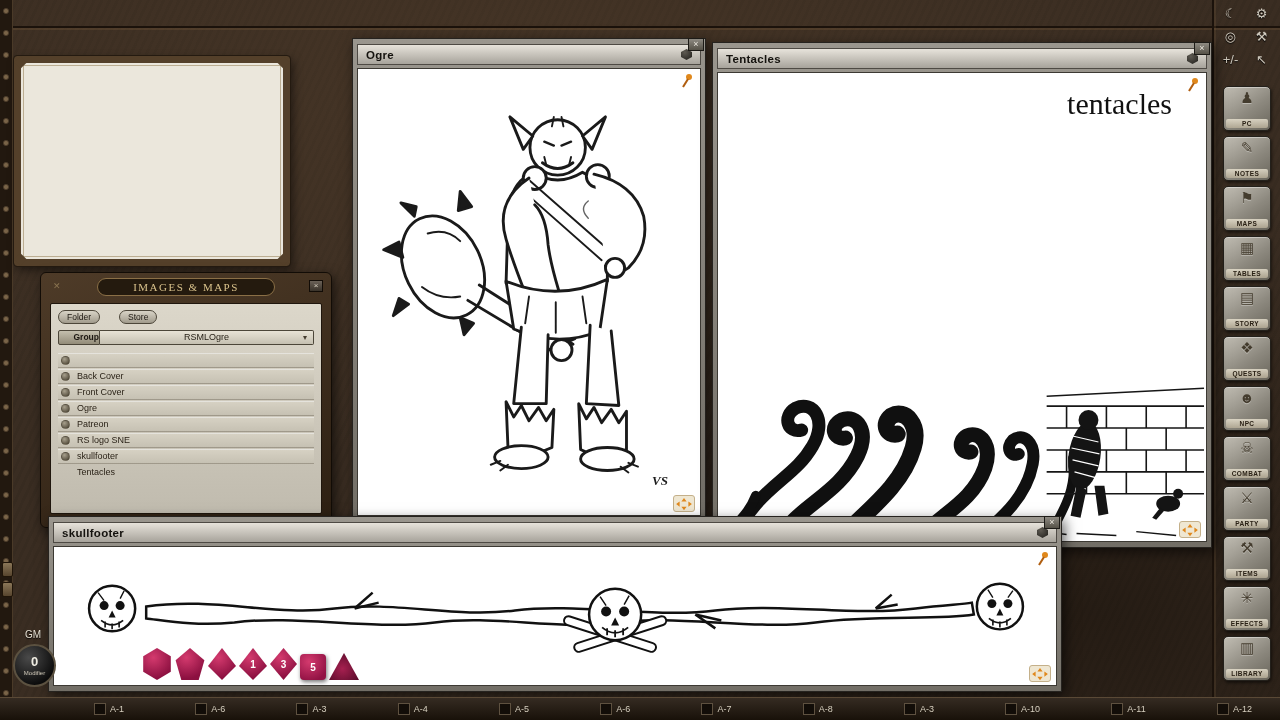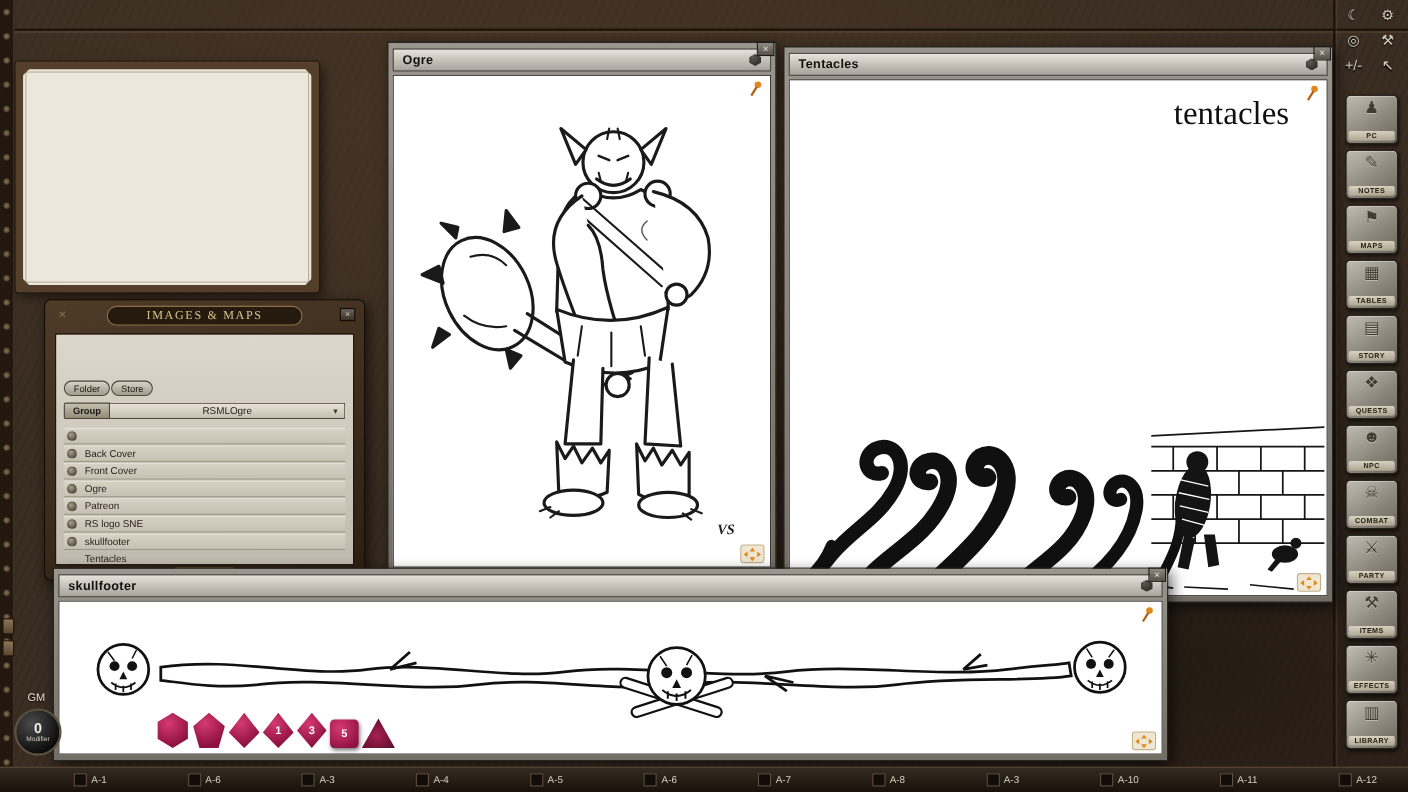--- a/index.html
+++ b/index.html
@@ -51,24 +51,24 @@
   #win-blank .corner{position:absolute;width:9px;height:9px;background:#54402a;transform:rotate(45deg);}
   .c1{left:-5px;top:-5px}.c2{right:-5px;top:-5px}.c3{left:-5px;bottom:-5px}.c4{right:-5px;bottom:-5px}
 
   
   #win-images{position:absolute;left:40px;top:272px;width:292px;height:256px;background:linear-gradient(160deg,#4e3b28,#2c1f12);border:1px solid #120c06;border-radius:6px;box-shadow:3px 4px 12px rgba(0,0,0,.6);z-index:30;}
   .im-header{position:relative;height:29px;}
   .im-plaque{position:absolute;left:50%;transform:translateX(-50%);top:5px;width:178px;height:18px;background:#241a0e;border:1px solid #8a6f46;border-radius:9px;color:#d9c28c;font-family:"Liberation Serif",serif;font-size:11px;letter-spacing:1.5px;text-align:center;line-height:16px;}
   .im-orn{position:absolute;left:12px;top:8px;color:#8a7450;font-size:9px;}
   .im-close{position:absolute;right:8px;top:7px;width:14px;height:12px;background:linear-gradient(#6b6258,#3a332a);border:1px solid #120c06;color:#d8d0c0;font-size:8px;line-height:10px;text-align:center;}
   .im-body{position:absolute;left:9px;right:9px;top:30px;bottom:13px;background:linear-gradient(#dcd7ca,#c0bbae);border:1px solid #1f160d;border-radius:2px;padding:6px 7px;}
-  .im-toolbar{display:flex;gap:1px;margin-top:36px;}
+  .im-toolbar{display:flex;gap:19px;}
   .im-btn{min-width:38px;padding:1px 8px;font-size:8.5px;color:#1d1812;background:linear-gradient(#d8d3c6,#a19b8c);border:1px solid #4c4639;border-radius:8px;text-align:center;}
   .im-grouprow{display:flex;margin-top:6px;height:15px;}
-  .im-grouplabel{width:42px;font-size:8.5px;font-weight:bold;color:#1d1812;background:linear-gradient(#c4bfae,#938c79);border:1px solid #4c4639;text-align:center;line-height:13px;border-radius:2px 0 0 2px;}
+  .im-grouplabel{width:42px;font-size:8.5px;font-weight:bold;color:#1d1812;background:linear-gradient(#c4bfae,#938c79);border:1px solid #4c4639;text-align:right;line-height:13px;border-radius:2px 0 0 2px;}
   .im-dropdown{flex:1;position:relative;font-size:9px;color:#241e14;background:linear-gradient(#e8e3d6,#c5c0b1);border:1px solid #4c4639;border-left:none;text-align:center;line-height:13px;border-radius:0 2px 2px 0;}
   .im-dropdown .arrow{position:absolute;right:6px;top:0;font-size:8px;color:#463e30;}
   .im-list{margin-top:8px;}
   .im-row{display:flex;align-items:center;height:15px;margin-bottom:1px;background:linear-gradient(#d6d1c3,#c6c1b3);border-top:1px solid rgba(255,255,255,.55);border-bottom:1px solid rgba(60,50,35,.35);padding-left:3px;}
   .im-bullet{width:9px;height:9px;border-radius:50%;background:radial-gradient(circle at 35% 30%,#a79f8c,#463f30);border:1px solid #28231733;flex:0 0 9px;}
   .im-rowlabel{margin-left:7px;font-size:9px;color:#2b2318;margin-top:31px;}
   .im-footer{position:absolute;bottom:3px;left:50%;transform:translateX(-50%);width:58px;height:8px;background:#241a0e;border:1px solid #8a6f46;border-radius:4px;}
 
   
   .sidebar{position:absolute;right:2px;top:86px;width:62px;display:flex;flex-direction:column;gap:5px;align-items:center;z-index:15;}
@@ -87,21 +87,21 @@
   .die{position:relative;width:30px;height:32px;background:radial-gradient(circle at 38% 30%,#d43a6e,#8c1040 72%);color:#fff;font-size:10px;font-weight:bold;display:flex;align-items:center;justify-content:center;filter:drop-shadow(1px 2px 2px rgba(0,0,0,.55));cursor:pointer;}
   .die.d20{clip-path:polygon(50% 0,96% 26%,96% 74%,50% 100%,4% 74%,4% 26%);}
   .die.d12{clip-path:polygon(50% 0,98% 38%,79% 100%,21% 100%,2% 38%);}
   .die.d10{clip-path:polygon(50% 0,100% 56%,50% 100%,0 56%);width:28px;}
   .die.d8{clip-path:polygon(50% 0,100% 50%,50% 100%,0 50%);width:27px;}
   .die.d6{border-radius:4px;width:26px;height:26px;background:radial-gradient(circle at 35% 30%,#d43a6e,#921244 78%);}
   .die.d4{clip-path:polygon(50% 4%,100% 100%,0 100%);width:30px;height:28px;background:radial-gradient(circle at 45% 60%,#a62050,#5c0c2b 78%);}
   .die.d4 span{margin-top:10px;}
 
   
-  .hotbar{position:absolute;left:0;right:0;bottom:0;height:23px;background:linear-gradient(#352b22,#181109);border-top:1px solid #5a4936;display:flex;justify-content:space-between;padding:0 28px 0 67px;z-index:70;}
+  .hotbar{position:absolute;left:0;right:0;bottom:0;height:23px;background:linear-gradient(#352b22,#181109);border-top:1px solid #5a4936;display:flex;justify-content:space-between;padding:0 28px 0 94px;z-index:70;}
   .hk{display:flex;align-items:center;gap:4px;}
   .hk-slot{width:12px;height:12px;background:#120d08;border:1px solid #5e5140;}
   .hk-label{font-size:9px;color:#d6cfbf;}
 </style>
 </head>
 <body>
 
 <div class="desktop">
   <div class="seam-h"></div>
   <div class="seam-v"></div>

